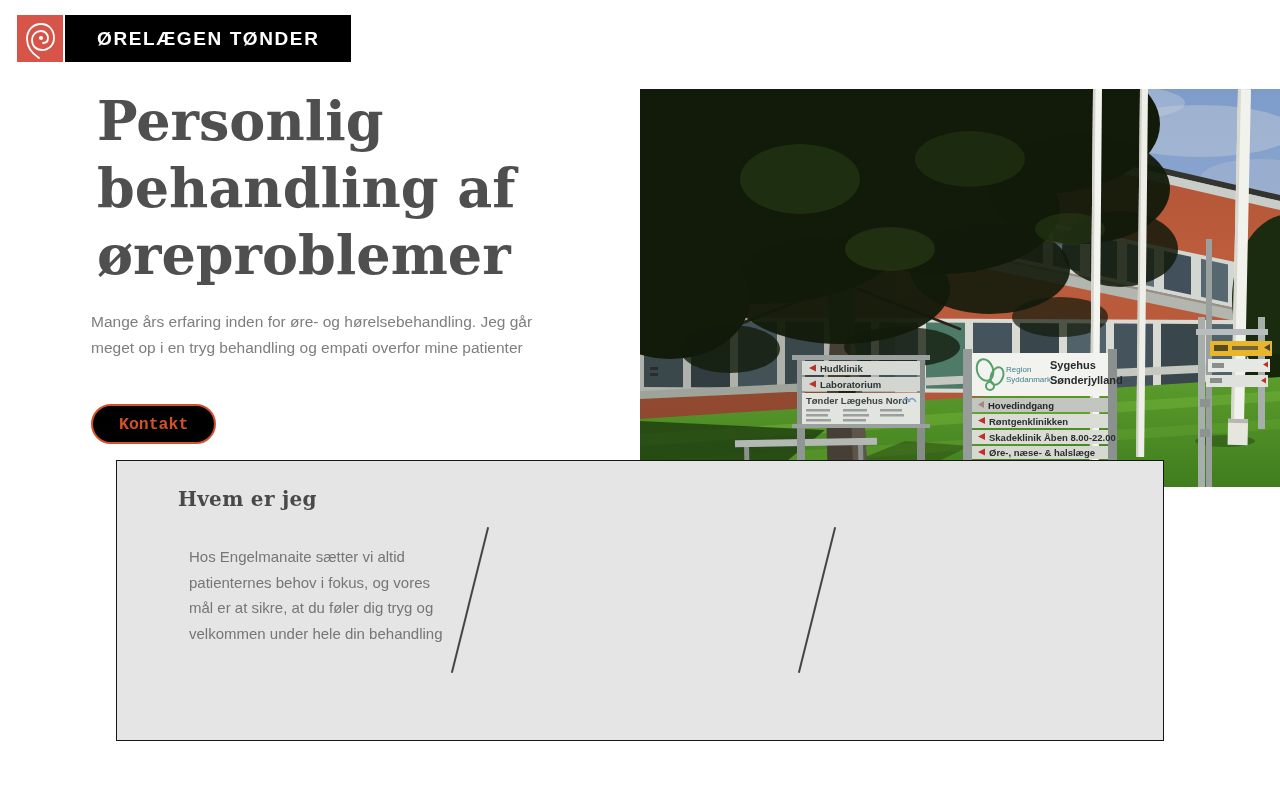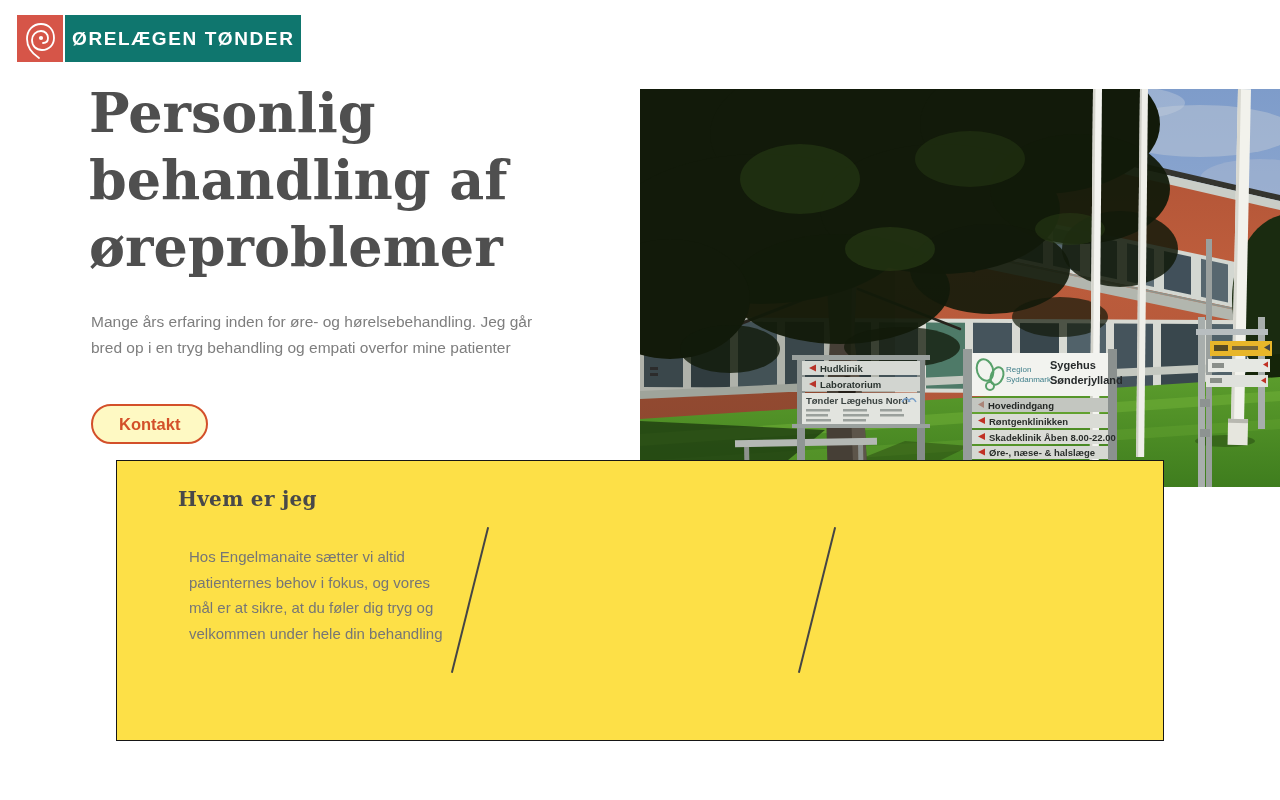--- a/index.html
+++ b/index.html
@@ -2,38 +2,38 @@
 <html><head>
 <meta charset="utf-8">
 <style>
   html,body{margin:0;padding:0;background:#ffffff;}
   .page{position:relative;width:1280px;height:800px;background:#fff;overflow:hidden;
         font-family:"Liberation Sans",sans-serif;}
   
   .logo-row{position:absolute;left:17px;top:15px;display:flex;align-items:stretch;height:47px;}
   .logo-mark{width:46px;height:47px;background:#d65548;display:flex;align-items:center;justify-content:center;}
   .logo-gap{width:2px;background:#fff;}
-  .logo-banner{background:#0f766e;color:#fff;display:flex;align-items:center;
-               padding:0 7px;font-size:19px;font-weight:700;letter-spacing:1.6px;}
+  .logo-banner{background:#000000;color:#fff;display:flex;align-items:center;
+               padding:0 32px;font-size:19px;font-weight:700;letter-spacing:1.6px;}
   
-  .hero-title{position:absolute;left:89px;top:80px;width:480px;margin:0;
+  .hero-title{position:absolute;left:89px;top:80px;width:480px;margin:8px;
               font-family:"DejaVu Serif",serif;font-weight:700;font-size:54px;
               line-height:67px;color:#4f4f4f;}
   .hero-p{position:absolute;left:91px;top:309px;width:470px;margin:0;
           font-size:15.5px;line-height:25.5px;color:#7e7e7e;}
   .btn{position:absolute;left:91px;top:404px;height:40px;padding:0 26px;
-       background:#fef9c3;border:2.5px solid #d3502a;border-radius:21px;
-       color:#d3502a;font-family:Liberation Sans, sans-serif;
+       background:#000000;border:2.5px solid #d3502a;border-radius:21px;
+       color:#d3502a;font-family:Liberation Mono, monospace;
        font-size:16.5px;font-weight:700;line-height:35px;cursor:pointer;}
   
   .photo{position:absolute;left:640px;top:89px;width:648px;height:398px;z-index:1;overflow:hidden;}
   .photo svg{display:block;}
   
   .card{position:absolute;left:116px;top:460px;width:1046px;height:279px;
-        background:#fde047;border:1px solid #161616;z-index:2;}
+        background:#e5e5e5;border:1px solid #161616;z-index:2;}
   .col{position:absolute;top:26px;}
   .col h3{margin:0 0 33px 0;font-family:"DejaVu Serif",serif;font-weight:700;
           font-size:20px;color:#494949;letter-spacing:0.3px;}
   .col p{margin:11px;font-size:15px;line-height:25.5px;color:#767676;}
   .col1{left:61px;width:278px;}
   .col2{left:409px;width:260px;}
   .col3{left:756px;width:278px;}
   .divider{position:absolute;width:2px;height:150px;background:#454545;top:64px;
            transform:rotate(14deg);}
   .divider.d1{left:352px;}
@@ -50,21 +50,21 @@
       <svg width="46" height="47" viewBox="0 0 46 47">
         <path d="M22 43 C16 39 10 33 10 24 C10 15 16 9 24 9 C32 9 37 15 37 23 C37 30 32 35 25 35 C19 35 15 31 15 25 C15 20 19 16 24 16 C28 16 31 19 31 23 C31 26 29 28 26 28" fill="none" stroke="#ffffff" stroke-width="1.8" stroke-linecap="round"></path>
         <circle cx="24" cy="23" r="2.1" fill="#ffffff"></circle>
       </svg>
     </div>
     <div class="logo-gap"></div>
     <div class="logo-banner">ØRELÆGEN TØNDER</div>
   </div>
 
   <h1 class="hero-title">Personlig behandling af øreproblemer</h1>
-  <p class="hero-p">Mange års erfaring inden for øre- og hørelsebehandling. Jeg går bred op i en tryg behandling og empati overfor mine patienter</p>
+  <p class="hero-p">Mange års erfaring inden for øre- og hørelsebehandling. Jeg går meget op i en tryg behandling og empati overfor mine patienter</p>
   <button class="btn">Kontakt</button>
 
   <div class="photo">
     <svg width="640" height="398" viewBox="0 0 640 398" preserveAspectRatio="none">
       <defs>
         <linearGradient id="skyG" x1="0" y1="0" x2="0" y2="1">
           <stop offset="0" stop-color="#7e9cca"></stop>
             <stop offset="1" stop-color="#a9bddb"></stop>
         </linearGradient>
         <linearGradient id="brickG" x1="0" y1="0" x2="0" y2="1">

